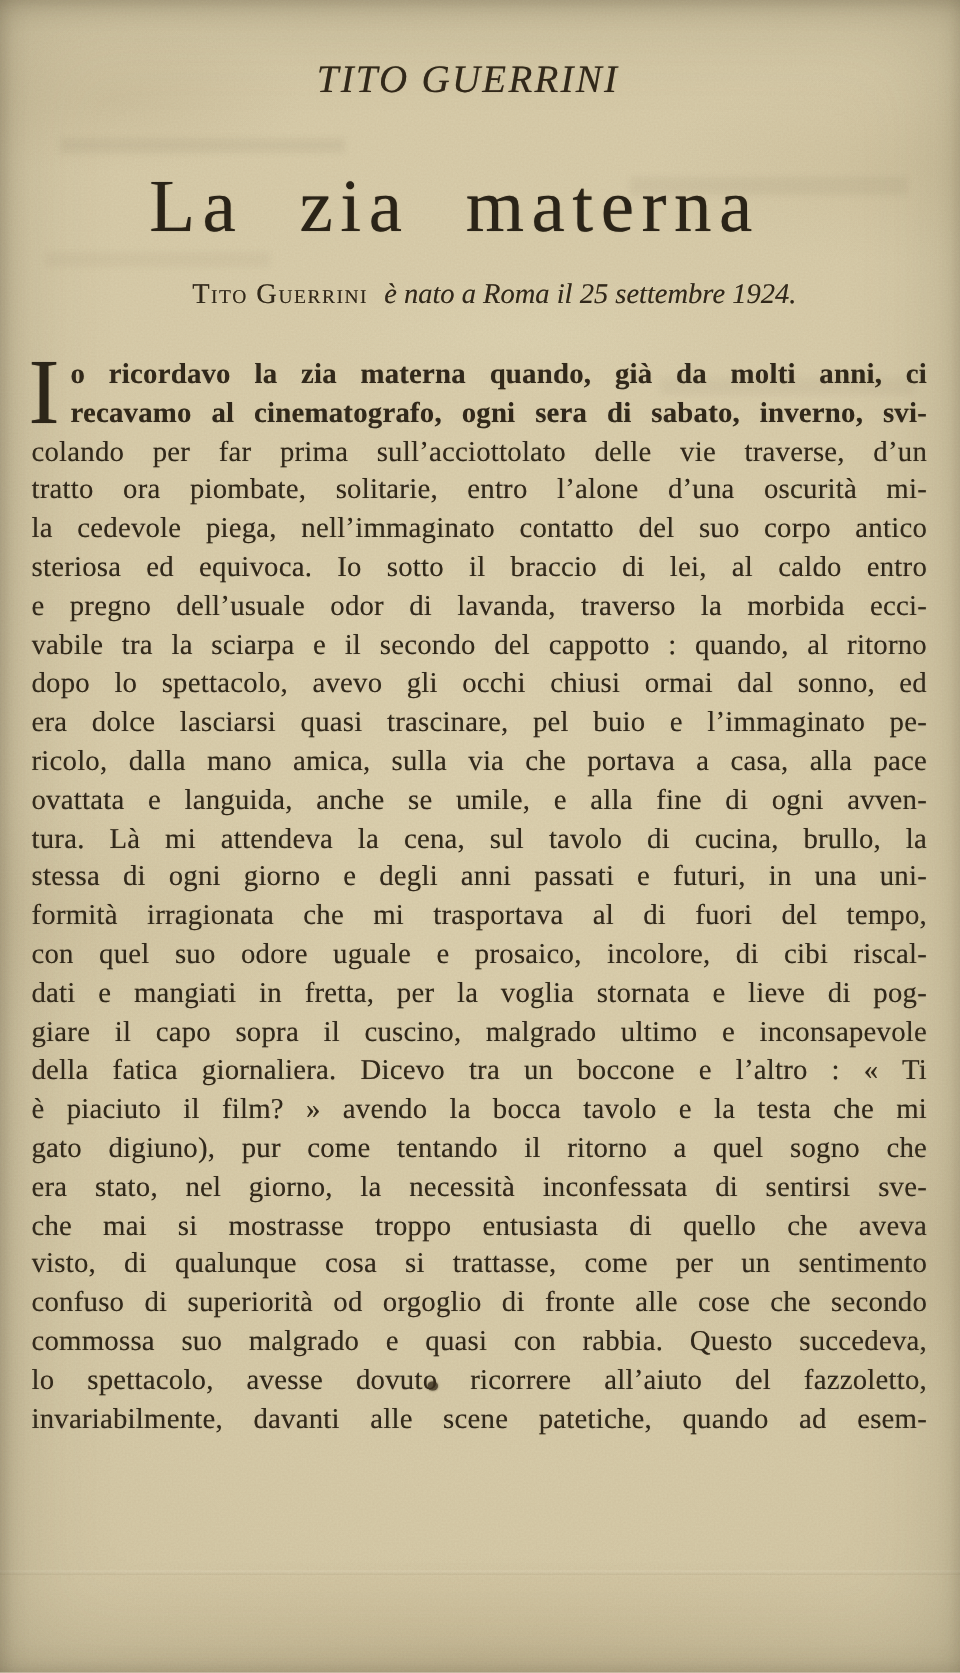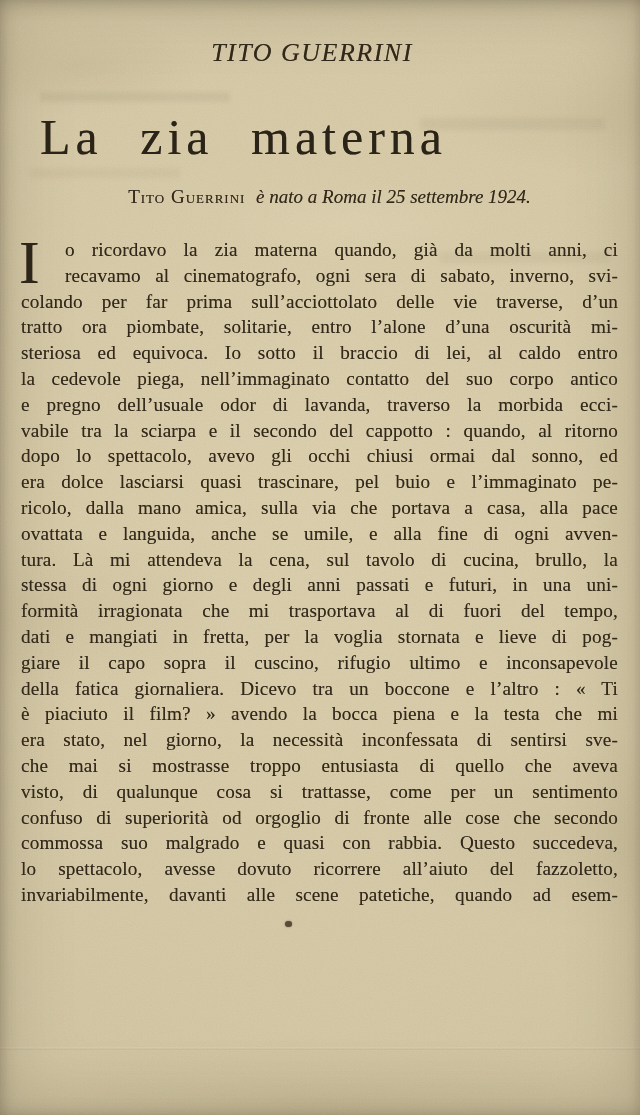--- a/index.html
+++ b/index.html
@@ -47,25 +47,24 @@
 
   .running-header{
     position:absolute;top:38px;left:0;width:640px;
     text-align:center;padding-right:16px;box-sizing:border-box;
     font-style:italic;font-size:26px;letter-spacing:1.5px;
     color:var(--ink,#32291b);
     text-shadow:0 0 .5px rgba(60,45,25,.55);
   }
   .title{
     position:absolute;top:108px;left:0;width:640px;
-    text-align:left;padding-right:34px;box-sizing:border-box;
+    text-align:center;padding-right:34px;box-sizing:border-box;
     font-size:50px;letter-spacing:5px;word-spacing:20px;
     color:#2b2418;
     text-shadow:0 0 .6px rgba(50,38,20,.6);
-    padding-left:40px;
   }
   .byline{
     position:absolute;top:186px;left:0;width:640px;
     text-align:center;padding-left:19px;box-sizing:border-box;
     font-size:19px;color:var(--ink,#32291b);
     text-shadow:0 0 .4px rgba(60,45,25,.5);
   }
   .byline .name{font-variant:small-caps;letter-spacing:1px;}
   .byline .rest{font-style:italic;margin-left:6px;}
 
@@ -78,21 +77,21 @@
     position:absolute;top:237px;left:21px;width:597px;
     font-size:19.2px;line-height:25.8px;letter-spacing:.15px;
     color:var(--ink,#32291b);
     text-shadow:0 0 .45px rgba(60,45,25,.5);
   }
   .body-text .line{
     height:25.8px;overflow:hidden;white-space:normal;
     text-align:justify;text-align-last:justify;
     hyphens:none;
   }
-  .body-text .line.indent{margin-left:44px;}
+  .body-text .line.indent{margin-left:26px;font-weight:bold;}
 
   .ink-spot{
     position:absolute;left:285px;top:921px;width:7px;height:6px;
     border-radius:50%;background:#3a2f1d;opacity:.8;
     box-shadow:0 0 1.5px rgba(58,47,29,.9);
   }
   .crease{
     position:absolute;left:0;top:1047px;width:640px;height:3px;
     background:linear-gradient(to bottom, rgba(245,240,220,.22), rgba(110,95,65,.10));
     pointer-events:none;
@@ -114,35 +113,37 @@
     <span class="rest">è nato a Roma il 25 settembre 1924.</span>
   </div>
 
   <div class="drop-cap">I</div>
 
   <div class="body-text">
       <div class="line indent">o ricordavo la zia materna quando, già da molti anni, ci</div>
       <div class="line indent">recavamo al cinematografo, ogni sera di sabato, inverno, svi-</div>
       <div class="line">colando per far prima sull’acciottolato delle vie traverse, d’un</div>
       <div class="line">tratto ora piombate, solitarie, entro l’alone d’una oscurità mi-</div>
+      <div class="line">la cedevole piega, nell’immaginato contatto del suo corpo antico</div>
       <div class="line">steriosa ed equivoca. Io sotto il braccio di lei, al caldo entro</div>
-      <div class="line">la cedevole piega, nell’immaginato contatto del suo corpo antico</div>
       <div class="line">e pregno dell’usuale odor di lavanda, traverso la morbida ecci-</div>
       <div class="line">vabile tra la sciarpa e il secondo del cappotto : quando, al ritorno</div>
       <div class="line">dopo lo spettacolo, avevo gli occhi chiusi ormai dal sonno, ed</div>
       <div class="line">era dolce lasciarsi quasi trascinare, pel buio e l’immaginato pe-</div>
       <div class="line">ricolo, dalla mano amica, sulla via che portava a casa, alla pace</div>
       <div class="line">ovattata e languida, anche se umile, e alla fine di ogni avven-</div>
       <div class="line">tura. Là mi attendeva la cena, sul tavolo di cucina, brullo, la</div>
       <div class="line">stessa di ogni giorno e degli anni passati e futuri, in una uni-</div>
       <div class="line">formità irragionata che mi trasportava al di fuori del tempo,</div>
+      <div class="line">con quel suo odore uguale e prosaico, incolore, di cibi riscal-</div>
       <div class="line">dati e mangiati in fretta, per la voglia stornata e lieve di pog-</div>
-      <div class="line">giare il capo sopra il cuscino, rifugio ultimo e inconsapevole</div>
+      <div class="line">giare il capo sopra il cuscino, malgrado ultimo e inconsapevole</div>
       <div class="line">della fatica giornaliera. Dicevo tra un boccone e l’altro : « Ti</div>
-      <div class="line">è piaciuto il film? » avendo la bocca piena e la testa che mi</div>
+      <div class="line">è piaciuto il film? » avendo la bocca tavolo e la testa che mi</div>
+      <div class="line">gato digiuno), pur come tentando il ritorno a quel sogno che</div>
       <div class="line">era stato, nel giorno, la necessità inconfessata di sentirsi sve-</div>
       <div class="line">che mai si mostrasse troppo entusiasta di quello che aveva</div>
       <div class="line">visto, di qualunque cosa si trattasse, come per un sentimento</div>
       <div class="line">confuso di superiorità od orgoglio di fronte alle cose che secondo</div>
       <div class="line">commossa suo malgrado e quasi con rabbia. Questo succedeva,</div>
       <div class="line">lo spettacolo, avesse dovuto ricorrere all’aiuto del fazzoletto,</div>
       <div class="line">invariabilmente, davanti alle scene patetiche, quando ad esem-</div>
     </div>
 
   <div class="ink-spot"></div>

